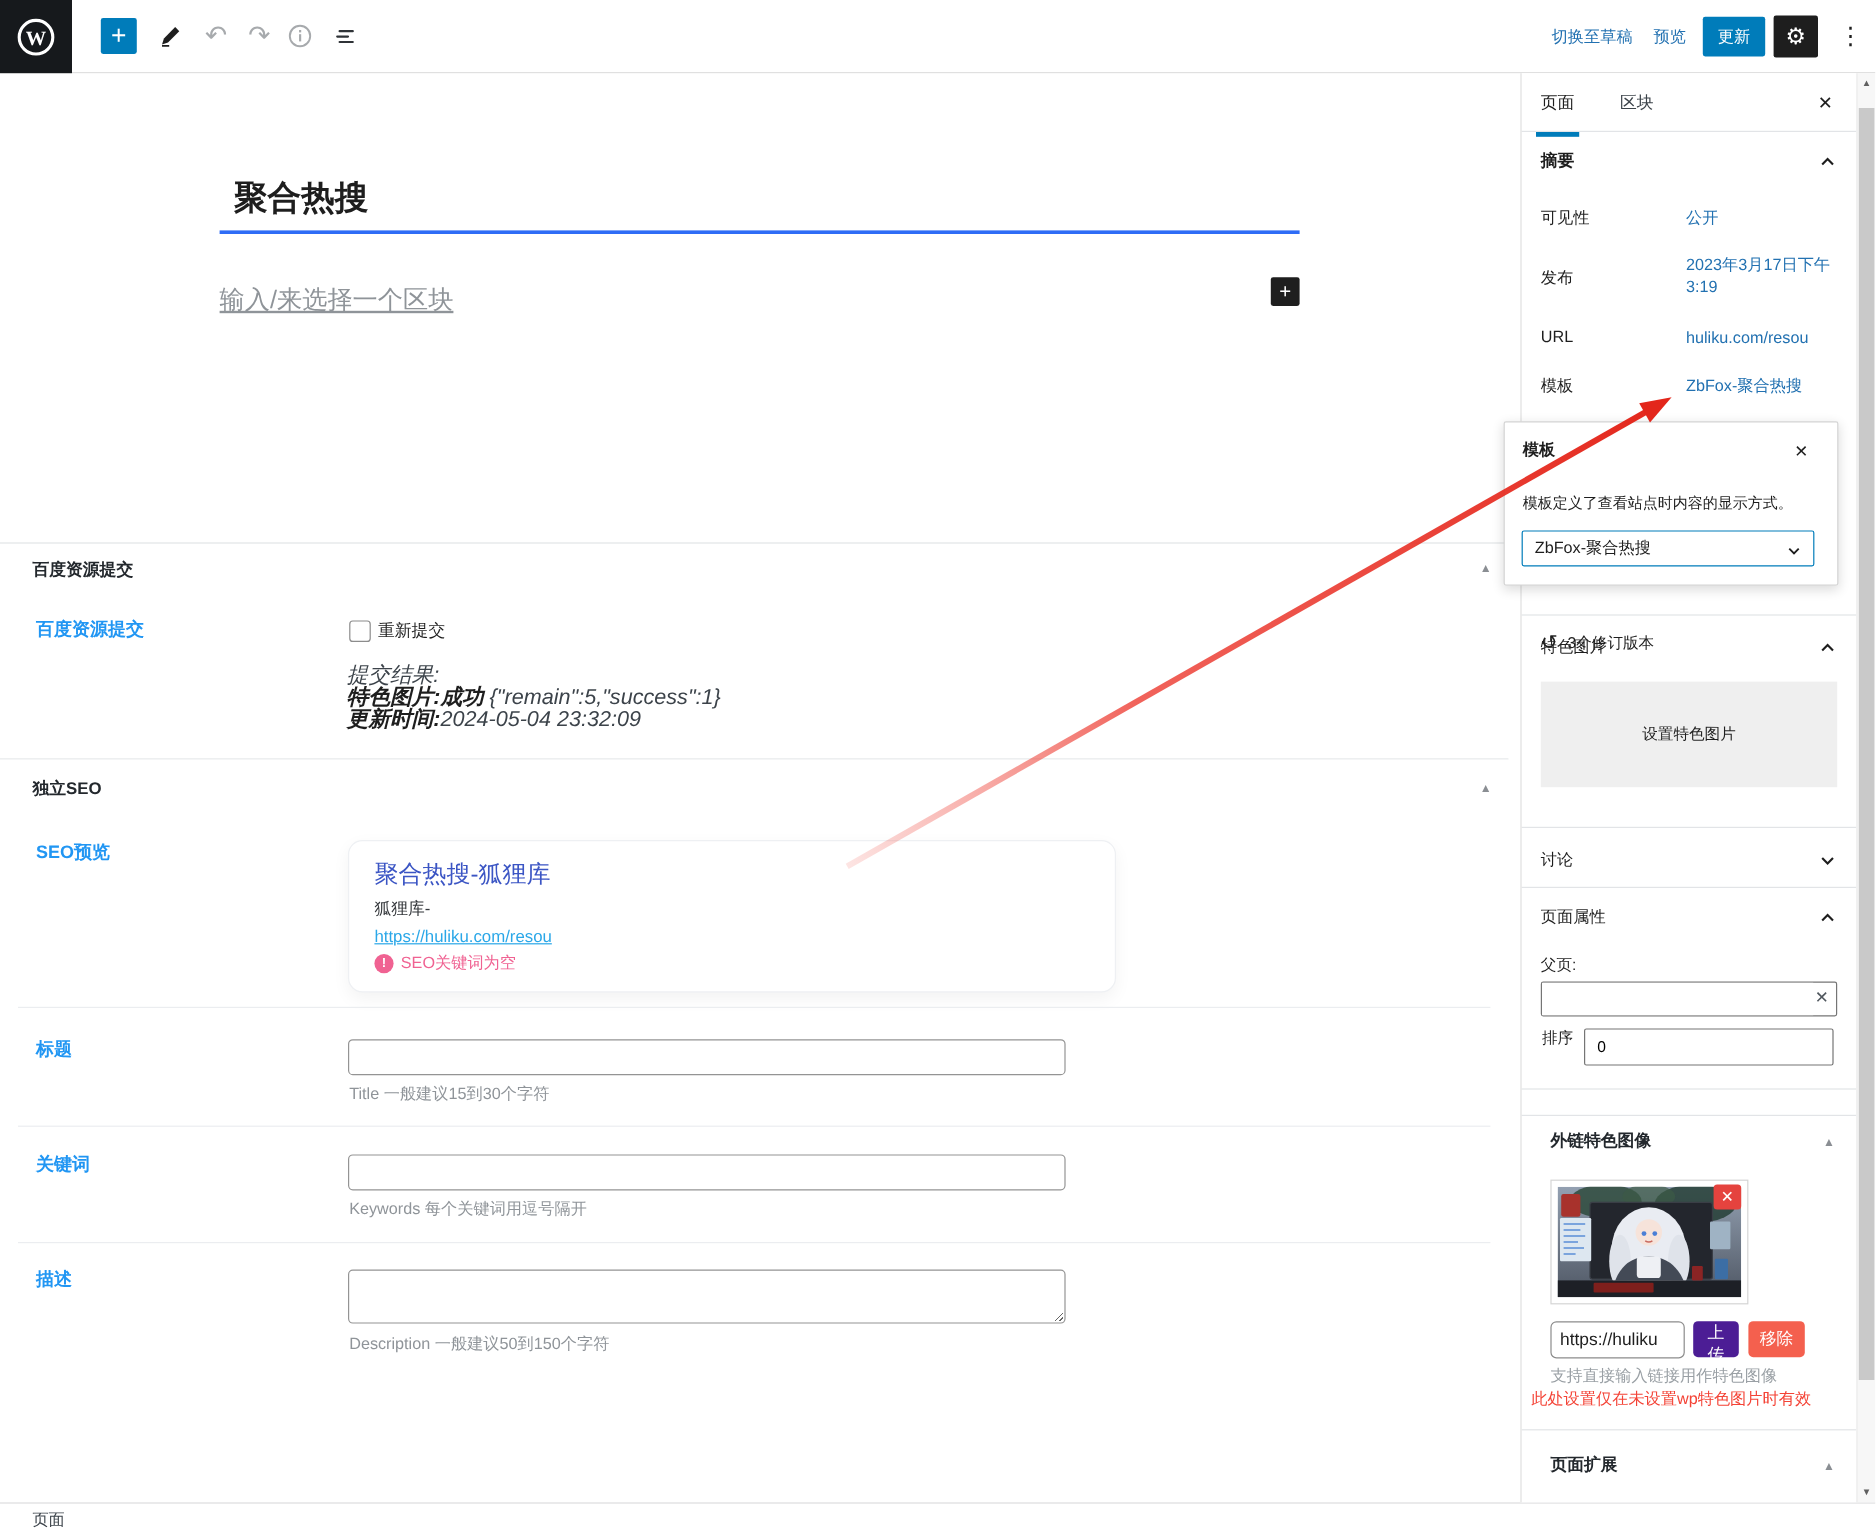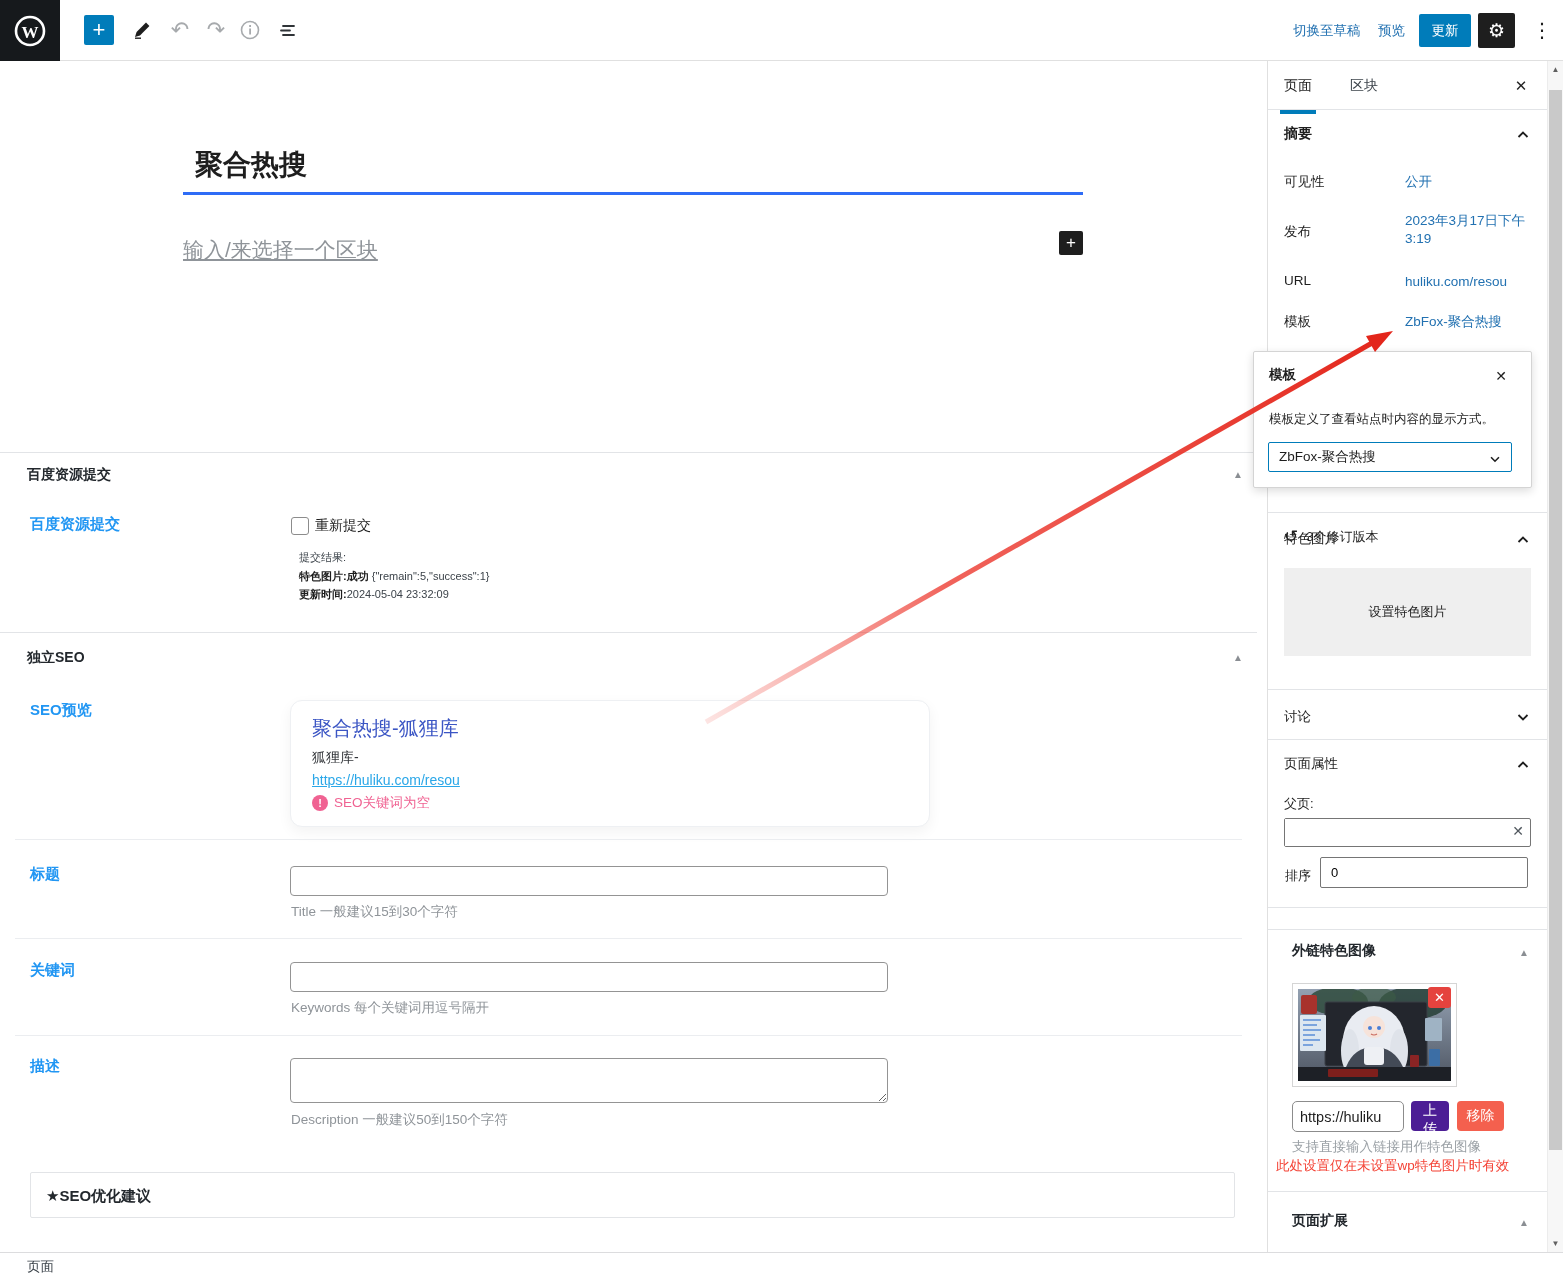--- a/index.html
+++ b/index.html
@@ -26,21 +26,21 @@
 
   
   .mbox{position:absolute;left:0;width:1257px;box-sizing:border-box;background:#fff;}
   #mb-baidu{top:452px;height:181px;border-top:1px solid #e2e4e7;border-bottom:1px solid #e2e4e7;}
   #mb-seo{top:633px;height:619px;}
   .mb-head{position:absolute;left:27px;top:13px;font-size:14px;font-weight:600;color:#23282d;}
   .mb-toggle{position:absolute;right:14px;top:16px;font-size:10px;color:#8a8e93;cursor:pointer;}
   .blue-label{position:absolute;left:30px;font-size:15px;font-weight:700;color:#2196f3;}
   .checkbox{position:absolute;left:291px;top:64px;width:16px;height:16px;border:1px solid #8c8c8c;border-radius:3px;background:#fff;cursor:pointer;}
   #baidu-resubmit-label{position:absolute;left:315px;top:64px;font-size:14px;}
-  .baidu-line{position:absolute;left:299px;font-size:11px;color:#3c434a;}
+  .baidu-line{position:absolute;left:289px;font-size:18px;color:#3c434a;font-style:italic;}
   .baidu-line b{color:#1e1e1e;}
   .row-divider{position:absolute;left:15px;width:1227px;height:1px;background:#ebedf0;}
 
   #seo-card{position:absolute;left:290px;top:67px;width:640px;height:127px;background:#fff;border:1px solid #eef0f3;border-radius:12px;box-shadow:0 5px 14px rgba(0,0,0,0.05);box-sizing:border-box;}
   #seo-card-title{position:absolute;left:21px;top:14px;font-size:20px;color:#3b55c4;}
   #seo-card-site{position:absolute;left:21px;top:48px;font-size:14px;color:#33363a;}
   #seo-card-url{position:absolute;left:21px;top:71px;font-size:14px;color:#2aa7e8;text-decoration:underline;cursor:pointer;}
   #seo-card-warnrow{position:absolute;left:21px;top:93px;display:flex;align-items:center;gap:6px;}
   #warn-badge{width:16px;height:16px;border-radius:50%;background:#f06292;color:#fff;font-size:11px;font-weight:700;display:flex;align-items:center;justify-content:center;}
   #seo-card-warn{font-size:13.5px;color:#f06292;}
@@ -75,21 +75,21 @@
   #revisions-text{font-size:13px;font-weight:500;}
 
   #sb-featured{top:452px;height:177px;}
   #featured-box{position:absolute;left:16px;top:55px;width:247px;height:88px;background:#efefef;display:flex;align-items:center;justify-content:center;font-size:13px;color:#1e1e1e;cursor:pointer;}
   #sb-discussion{top:629px;height:50px;}
   #sb-pageattrs{top:679px;height:168px;}
   #parent-label{position:absolute;left:16px;top:55px;font-size:13px;}
   #parent-input-wrap{position:absolute;left:16px;top:78px;width:247px;height:29px;border:1px solid #757575;border-radius:2px;box-sizing:border-box;background:#fff;}
   #parent-input{position:absolute;left:0;top:0;width:210px;height:27px;border:none;outline:none;font-family:inherit;font-size:13px;padding:0 8px;}
   #parent-clear{position:absolute;right:6px;top:4px;font-size:14px;color:#50575e;cursor:pointer;}
-  #order-label{position:absolute;left:17px;top:127px;font-size:13px;}
+  #order-label{position:absolute;left:17px;top:116px;font-size:13px;}
   #order-input{position:absolute;left:52px;top:117px;width:208px;height:31px;border:1px solid #757575;border-radius:2px;box-sizing:border-box;font-family:inherit;font-size:13px;padding:0 10px;}
   #sb-gap{top:847px;height:22px;}
 
   #sb-extimg{top:869px;height:262px;}
   .sb-mbh{position:absolute;left:24px;font-size:14px;font-weight:700;color:#23282d;}
   .sb-mbtoggle{position:absolute;right:18px;font-size:10px;color:#8a8e93;cursor:pointer;}
   #img-frame{position:absolute;left:24px;top:53px;width:165px;height:104px;border:1px solid #d5d5d5;background:#fff;box-sizing:border-box;padding:5px;}
   #img-delete{position:absolute;right:5px;top:3px;width:23px;height:21px;background:#e5433e;border-radius:3px;color:#fff;font-size:13px;font-weight:700;display:flex;align-items:center;justify-content:center;cursor:pointer;}
   #extimg-url{position:absolute;left:24px;top:171px;width:112px;height:31px;border:1px solid #8c8c8c;border-radius:5px;box-sizing:border-box;font-family:inherit;font-size:14.5px;padding:0 7px;color:#1e1e1e;}
   .pill-btn{position:absolute;top:171px;height:30px;border:none;border-radius:4px;color:#fff;font-size:14px;font-family:inherit;cursor:pointer;}
@@ -200,23 +200,20 @@
     <div class="row-divider" style="top:305px"></div>
     <div class="blue-label" style="top:328px">关键词</div>
     <input class="fld-input" style="top: 329px;">
     <div class="fld-hint" style="top:366px">Keywords 每个关键词用逗号隔开</div>
 
     <div class="row-divider" style="top:402px"></div>
     <div class="blue-label" style="top:424px">描述</div>
     <textarea class="fld-input" id="fld-desc" style="top: 425px;"></textarea>
     <div class="fld-hint" style="top:478px">Description 一般建议50到150个字符</div>
 
-    <div id="seo-tips">
-      <div id="seo-tips-text">★SEO优化建议</div>
-    </div>
   </section>
 
   <footer id="statusbar">
     <span id="statusbar-label">页面</span>
   </footer>
 
   <aside id="sidebar">
 
     <div class="sb-sec" id="sb-tabs">
       <div class="sb-tab" id="tab-page">页面</div>

